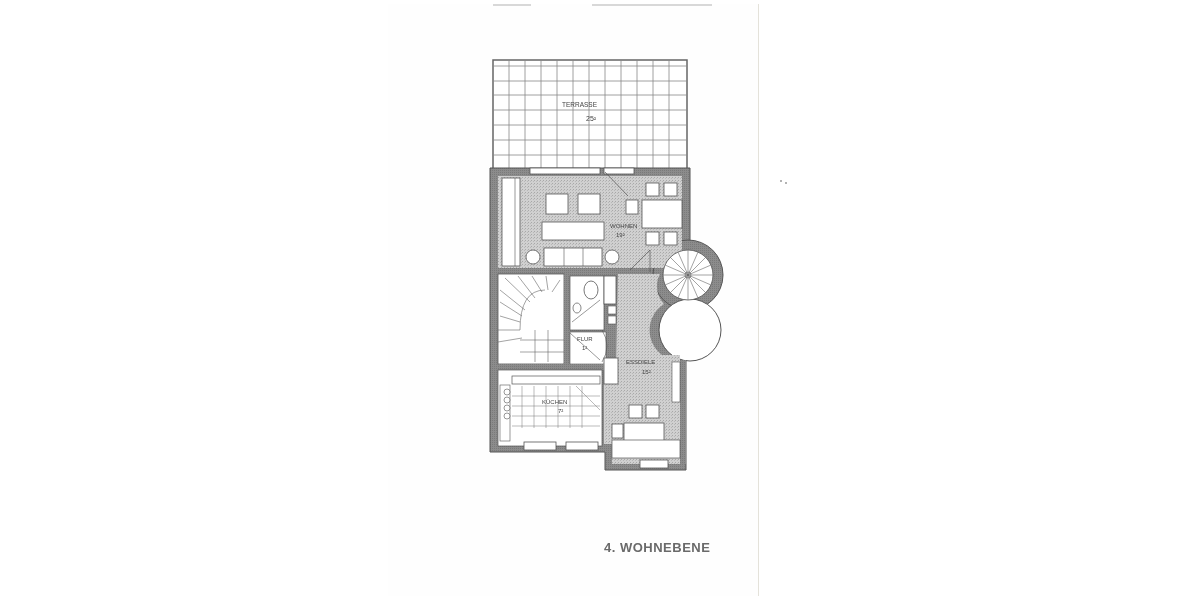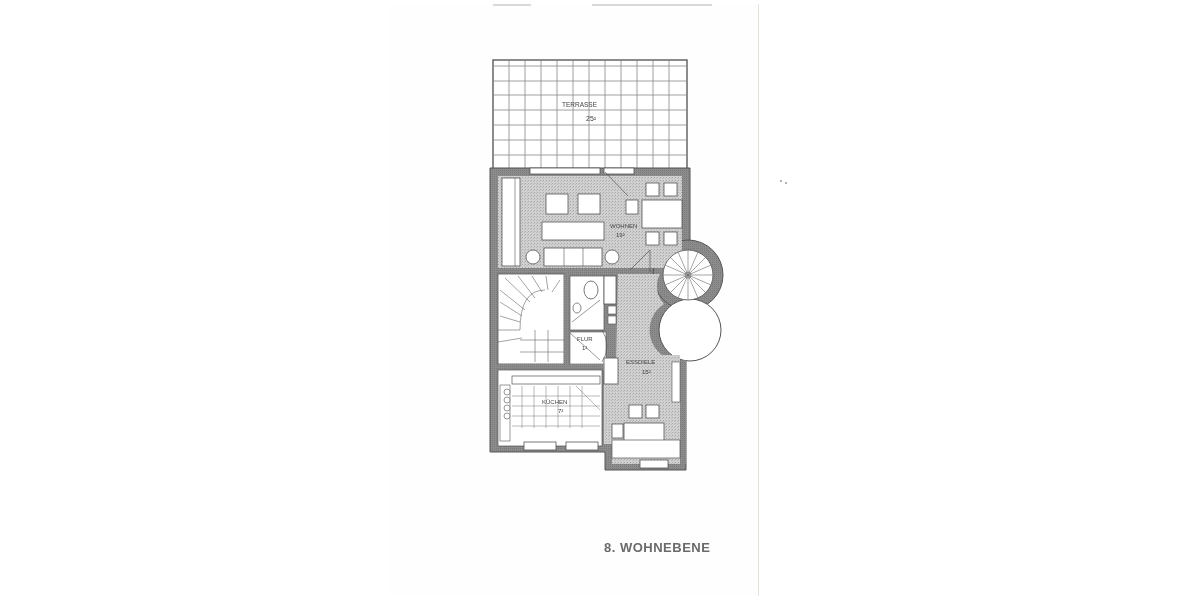--- a/index.html
+++ b/index.html
@@ -196,13 +196,13 @@
         <line x1="582" y1="386" x2="582" y2="428"></line>
       <line x1="576" y1="386" x2="600" y2="410"></line>
     </g>
     <rect x="524" y="442" width="32" height="8" fill="#fff" stroke="#555" stroke-width="0.8"></rect>
     <rect x="566" y="442" width="32" height="8" fill="#fff" stroke="#555" stroke-width="0.8"></rect>
     <text x="542" y="404" font-size="6">KÜCHEN</text>
     <text x="558" y="413" font-size="6">7²</text>
   </g>
 </svg>
 
-<div class="caption">8. WOHNEBENE</div>
+<div class="caption">4. WOHNEBENE</div>
 
 </body></html>

